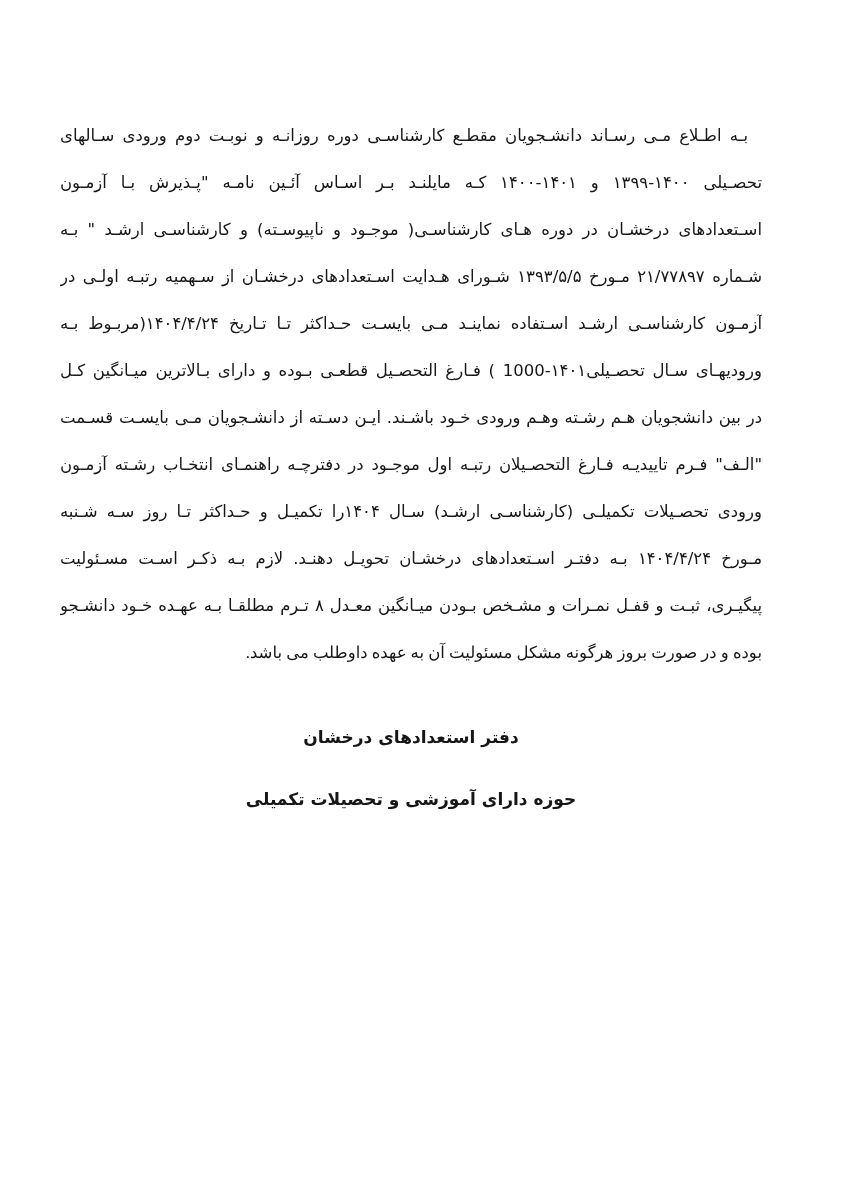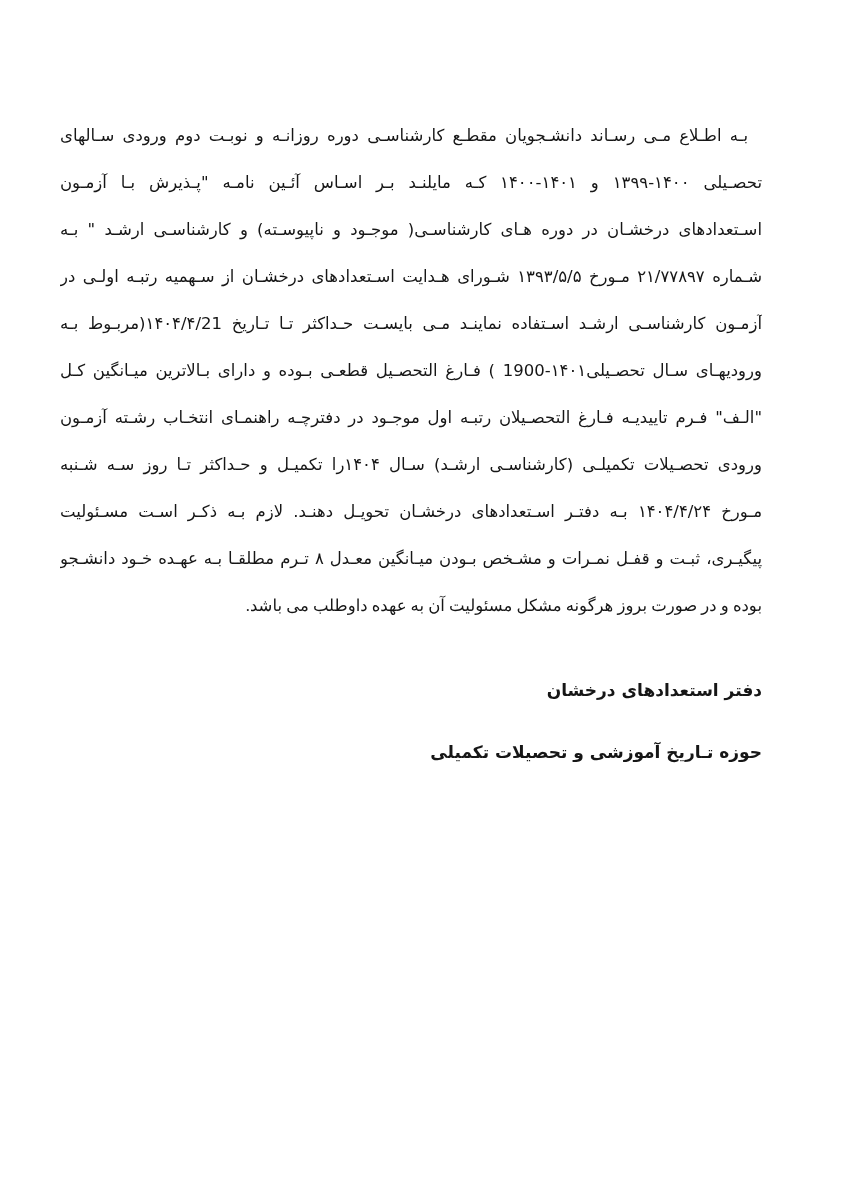--- a/index.html
+++ b/index.html
@@ -33,44 +33,45 @@
   }
   .line.first {
     text-indent: 14px;
   }
   .line.last {
     text-align-last: right;
     font-family: Liberation Serif, serif;
   }
   .signature {
     margin-top: 30px;
-    text-align: right;
+    text-align: center;
     font-weight: bold;
     font-size: 17px;
   }
   .sign-line {
     line-height: 62px;
     height: 62px;
   }
 </style>
 </head>
 <body>
 
 <div class="page">
   <div class="body-text">
     <div class="line first">بـه اطـلاع مـی رسـاند دانشـجویان مقطـع کارشناسـی دوره روزانـه و نوبـت دوم ورودی سـالهای</div>
     <div class="line">تحصـیلی ۱۴۰۰-۱۳۹۹ و ۱۴۰۱-۱۴۰۰ کـه مایلنـد بـر اسـاس آئـین نامـه "پـذیرش بـا آزمـون</div>
     <div class="line">اسـتعدادهای درخشـان در دوره هـای کارشناسـی( موجـود و ناپیوسـته) و کارشناسـی ارشـد " بـه</div>
     <div class="line">شـماره ۲۱/۷۷۸۹۷ مـورخ ۱۳۹۳/۵/۵ شـورای هـدایت اسـتعدادهای درخشـان از سـهمیه رتبـه اولـی در</div>
-    <div class="line">آزمـون کارشناسـی ارشـد اسـتفاده نماینـد مـی بایسـت حـداکثر تـا تـاریخ ۱۴۰۴/۴/21(مربـوط بـه</div>
-    <div class="line">ورودیهـای سـال تحصـیلی۱۴۰۱-1900 ) فـارغ التحصـیل قطعـی بـوده و دارای بـالاترین میـانگین کـل</div>
+    <div class="line">آزمـون کارشناسـی ارشـد اسـتفاده نماینـد مـی بایسـت حـداکثر تـا تـاریخ ۱۴۰۴/۴/۲۴(مربـوط بـه</div>
+    <div class="line">ورودیهـای سـال تحصـیلی۱۴۰۱-1000 ) فـارغ التحصـیل قطعـی بـوده و دارای بـالاترین میـانگین کـل</div>
+    <div class="line">در بین دانشجویان هـم رشـته وهـم ورودی خـود باشـند. ایـن دسـته از دانشـجویان مـی بایسـت قسـمت</div>
     <div class="line">"الـف" فـرم تاییدیـه فـارغ التحصـیلان رتبـه اول موجـود در دفترچـه راهنمـای انتخـاب رشـته آزمـون</div>
     <div class="line">ورودی تحصـیلات تکمیلـی (کارشناسـی ارشـد) سـال ۱۴۰۴را تکمیـل و حـداکثر تـا روز سـه شـنبه</div>
     <div class="line">مـورخ ۱۴۰۴/۴/۲۴ بـه دفتـر اسـتعدادهای درخشـان تحویـل دهنـد. لازم بـه ذکـر اسـت مسـئولیت</div>
     <div class="line">پیگیـری، ثبـت و قفـل نمـرات و مشـخص بـودن میـانگین معـدل ۸ تـرم مطلقـا بـه عهـده خـود دانشـجو</div>
     <div class="line last">بوده و در صورت بروز هرگونه مشکل مسئولیت آن به عهده داوطلب می باشد.</div>
   </div>
 
   <div class="signature">
     <div class="sign-line">دفتر استعدادهای درخشان</div>
-    <div class="sign-line">حوزه تـاریخ آموزشی و تحصیلات تکمیلی</div>
+    <div class="sign-line">حوزه دارای آموزشی و تحصیلات تکمیلی</div>
   </div>
 </div>
 
 </body></html>

